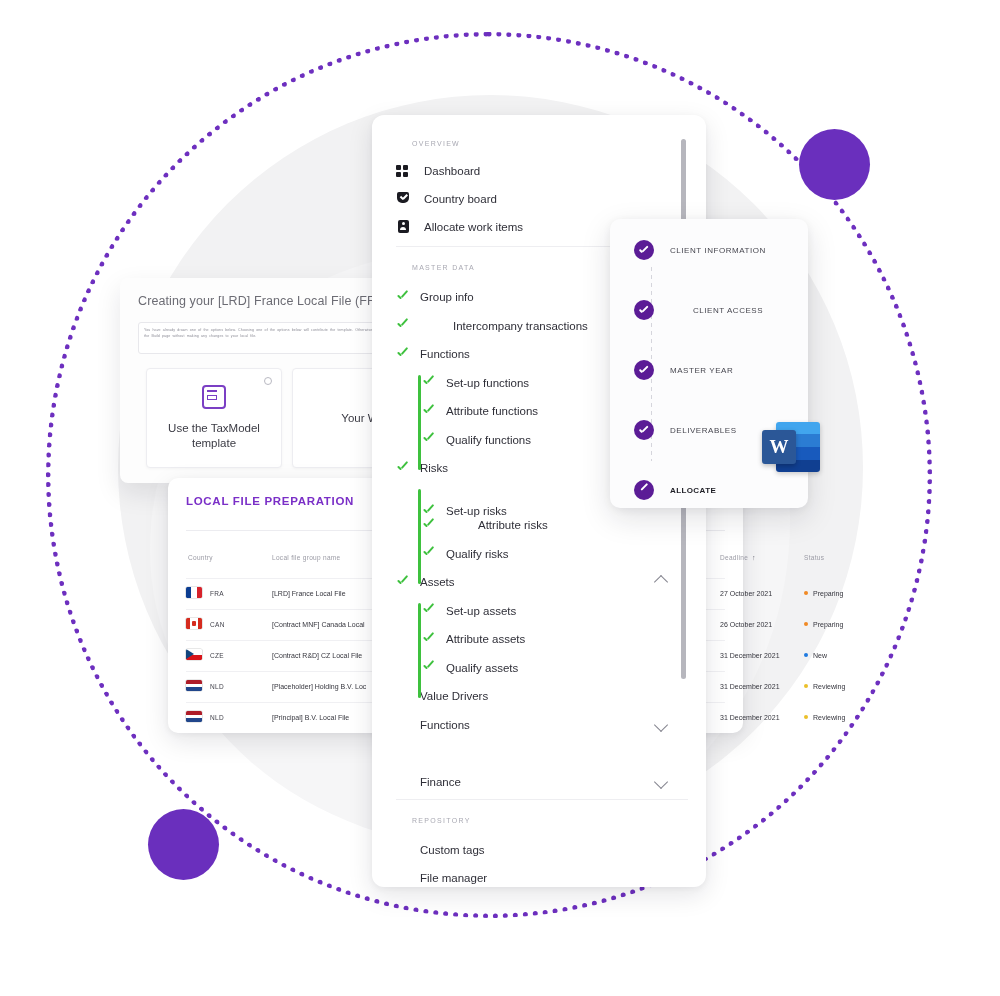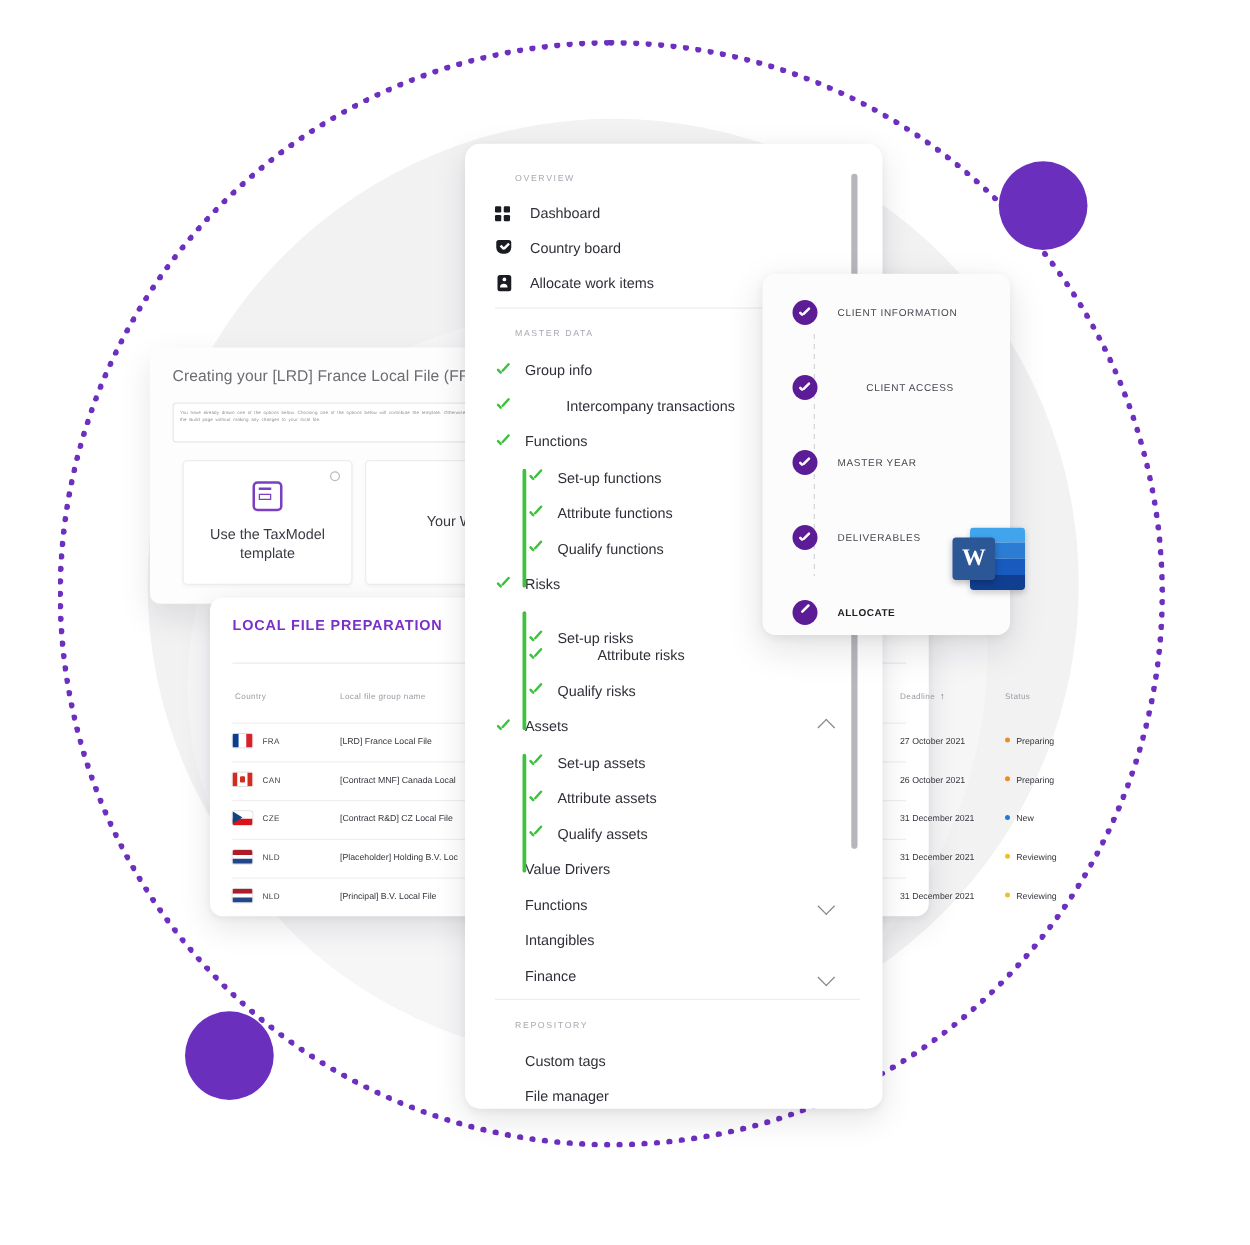--- a/index.html
+++ b/index.html
@@ -384,24 +384,20 @@
         </div>
         <div class="nav-item" style="top: 568px;">
           <span class="chk" style="visibility:hidden"></span>
           <span class="txt">Value Drivers</span>
         </div>
         <div class="nav-item" style="top: 596.5px;">
           <span class="chk" style="visibility:hidden"></span>
           <span class="txt">Functions</span>
           <span class="chev down" style="top:8px"></span>
         </div>
-        <div class="nav-item" style="top: 625px;">
-          <span class="chk" style="visibility:hidden"></span>
-          <span class="txt">Intangibles</span>
-        </div>
         <div class="nav-item" style="top: 653.5px;">
           <span class="chk" style="visibility:hidden"></span>
           <span class="txt">Finance</span>
           <span class="chev down" style="top:8px"></span>
         </div>
         <div class="green-bar" style="top: 259.5px; height: 95.5px; left: 46px;"></div>
         <div class="green-bar" style="top: 373.5px; height: 95.5px; left: 46px;"></div>
         <div class="green-bar" style="top: 487.5px; height: 95.5px; left: 46px;"></div>
         <div class="hr" style="top: 684px;"></div>
         <div class="sec-label" style="top: 702px;">REPOSITORY</div>

